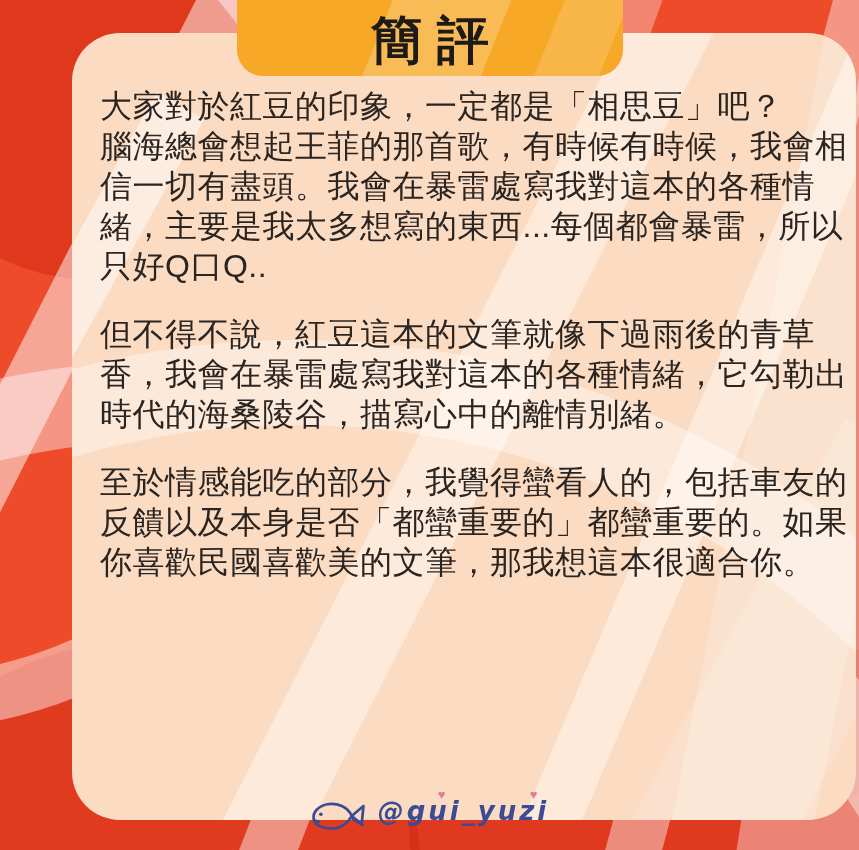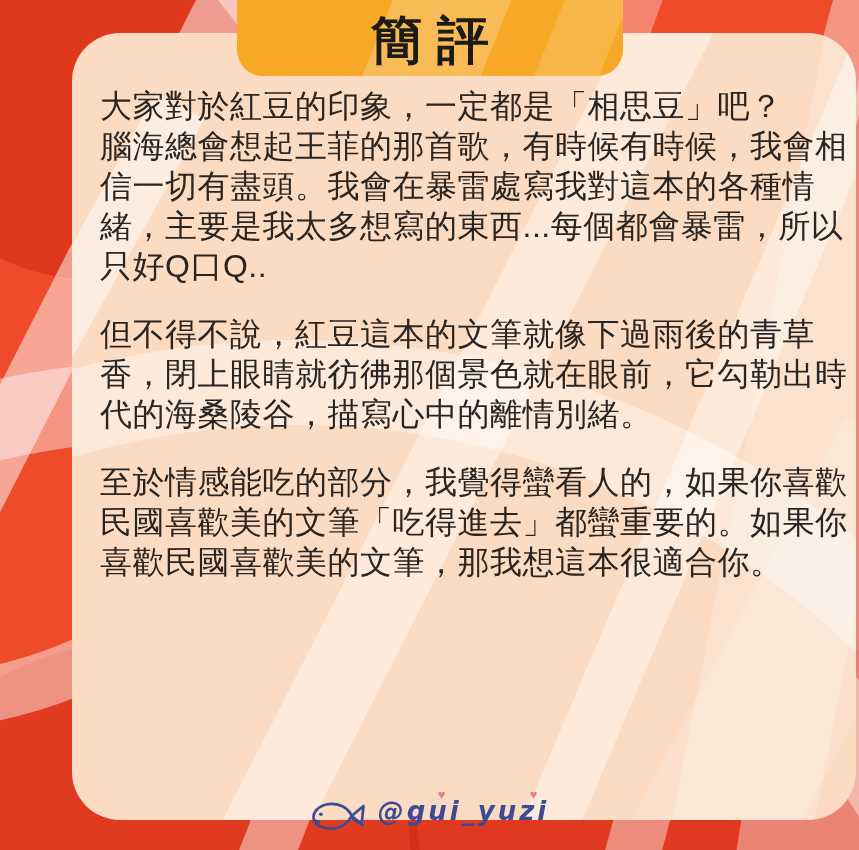--- a/index.html
+++ b/index.html
@@ -107,22 +107,22 @@
     <div class="pstripe ps4"></div>
     <div class="pstripe ps1"></div>
     <div class="pstripe ps2"></div>
     <div class="pstripe ps3"></div>
     <div class="pstripe ps5"></div>
     <div class="parc"></div>
 
     <div class="panel-text">
       <p>大家對於紅豆的印象，一定都是「相思豆」吧？
 腦海總會想起王菲的那首歌，有時候有時候，我會相信一切有盡頭。我會在暴雷處寫我對這本的各種情緒，主要是我太多想寫的東西...每個都會暴雷，所以只好Q口Q..</p>
-      <p>但不得不說，紅豆這本的文筆就像下過雨後的青草香，閉上眼睛就彷彿那個景色就在眼前，它勾勒出時代的海桑陵谷，描寫心中的離情別緒。</p>
-      <p>至於情感能吃的部分，我覺得蠻看人的，如果你喜歡民國喜歡美的文筆「吃得進去」都蠻重要的。如果你喜歡民國喜歡美的文筆，那我想這本很適合你。</p>
+      <p>但不得不說，紅豆這本的文筆就像下過雨後的青草香，我會在暴雷處寫我對這本的各種情緒，它勾勒出時代的海桑陵谷，描寫心中的離情別緒。</p>
+      <p>至於情感能吃的部分，我覺得蠻看人的，包括車友的反饋以及本身是否「都蠻重要的」都蠻重要的。如果你喜歡民國喜歡美的文筆，那我想這本很適合你。</p>
     </div>
   </div>
 
   <div class="tab">
     <div class="ts1"></div>
     <div class="ts2"></div>
     <span class="tab-title">簡評</span>
   </div>
 
   <div class="footer">

